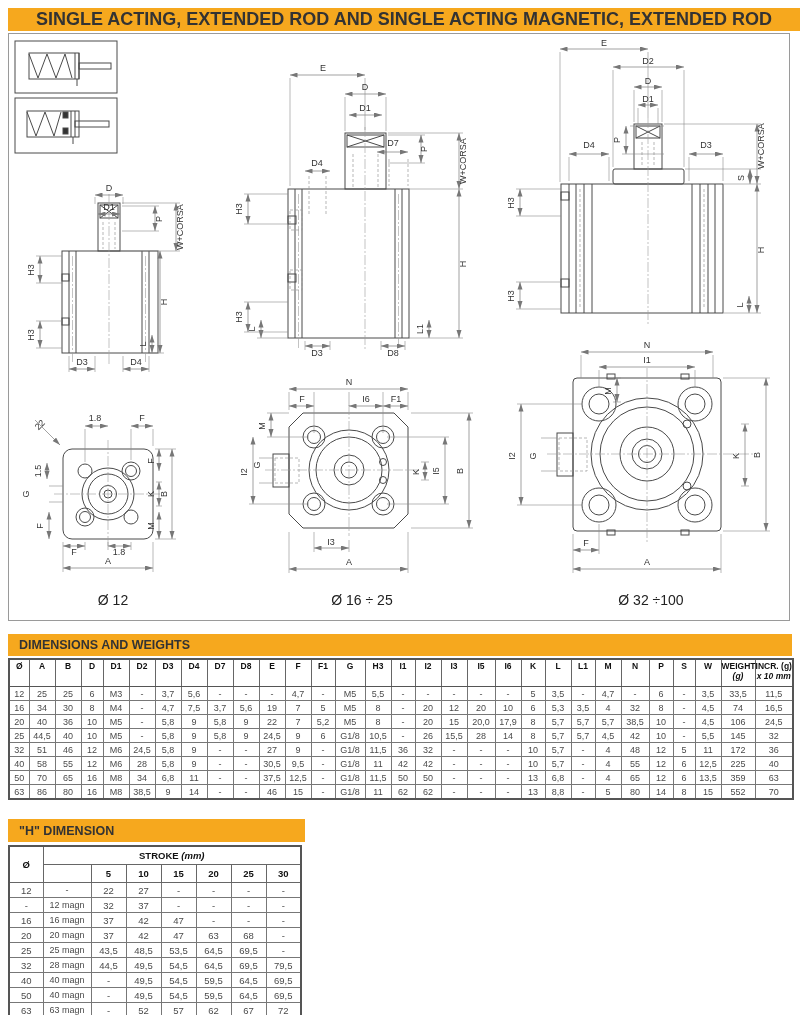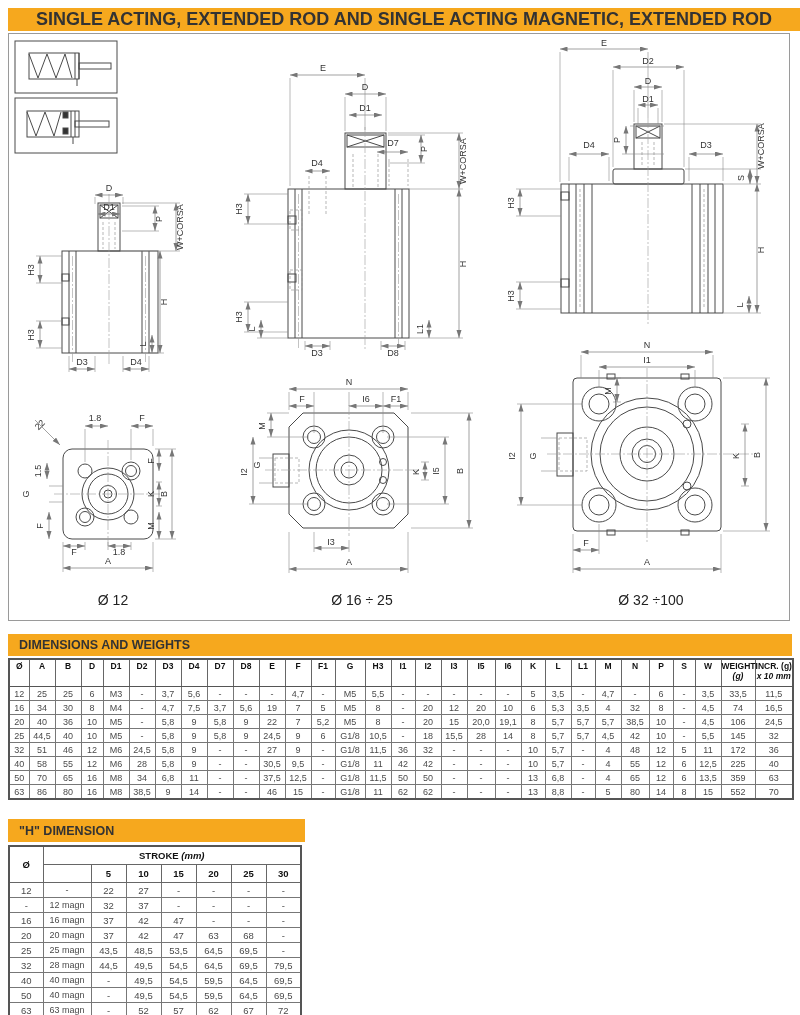--- a/index.html
+++ b/index.html
@@ -674,21 +674,21 @@
           <td>9</td>
           <td>22</td>
           <td>7</td>
           <td>5,2</td>
           <td>M5</td>
           <td>8</td>
           <td>-</td>
           <td>20</td>
           <td>15</td>
           <td>20,0</td>
-          <td>19,1</td>
+          <td>17,9</td>
           <td>8</td>
           <td>5,7</td>
           <td>5,7</td>
           <td>5,7</td>
           <td>38,5</td>
           <td>10</td>
           <td>-</td>
           <td>4,5</td>
           <td>106</td>
           <td>24,5</td>
@@ -703,21 +703,21 @@
           <td>5,8</td>
           <td>9</td>
           <td>5,8</td>
           <td>9</td>
           <td>24,5</td>
           <td>9</td>
           <td>6</td>
           <td>G1/8</td>
           <td>10,5</td>
           <td>-</td>
-          <td>18</td>
+          <td>26</td>
           <td>15,5</td>
           <td>28</td>
           <td>14</td>
           <td>8</td>
           <td>5,7</td>
           <td>5,7</td>
           <td>4,5</td>
           <td>42</td>
           <td>10</td>
           <td>-</td>

